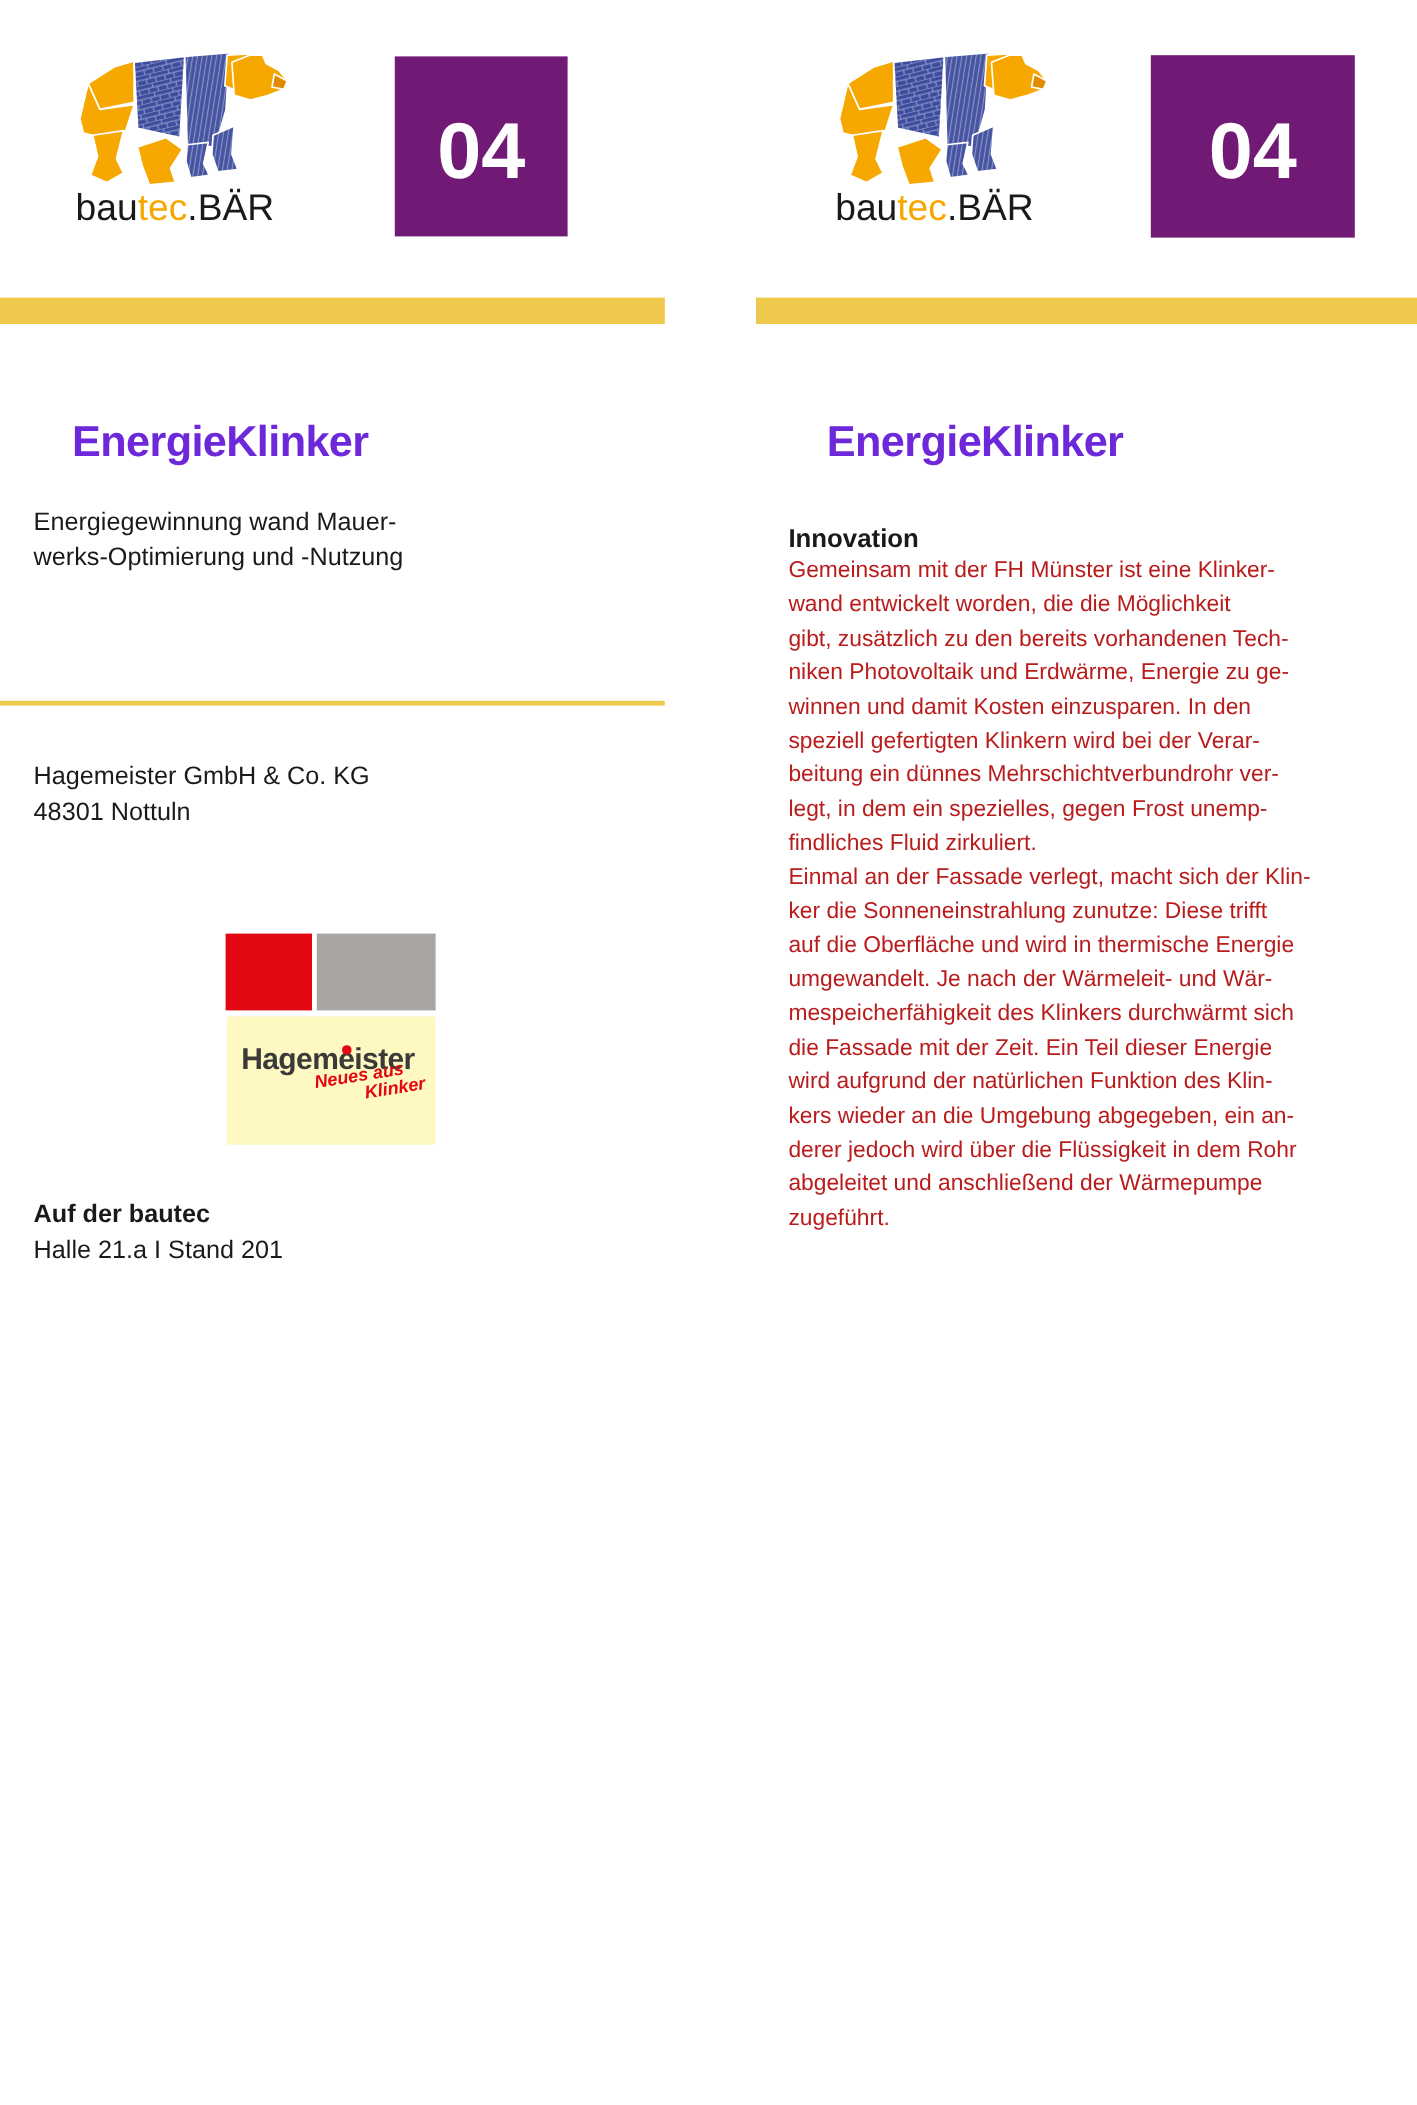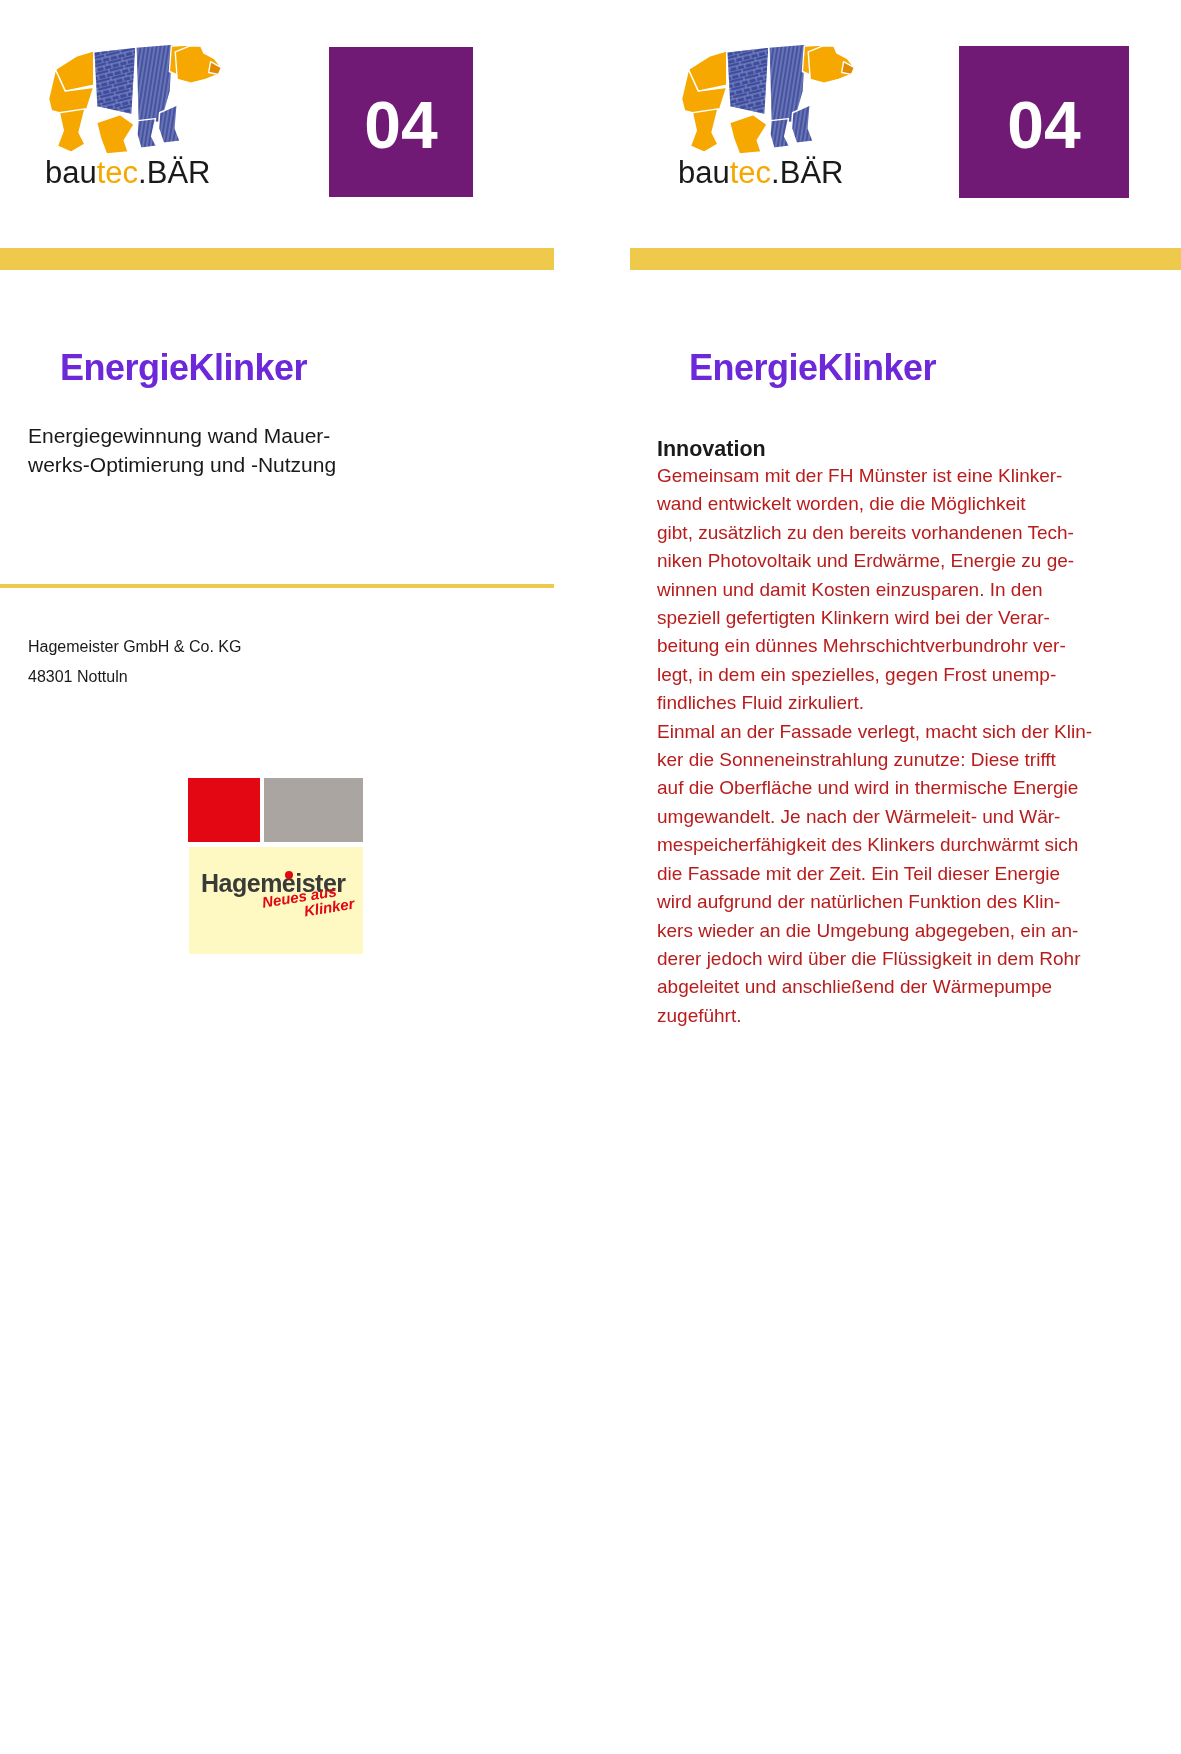--- a/index.html
+++ b/index.html
@@ -7,21 +7,21 @@
     position:relative;
     width:1181px;height:1754px;
     background:#ffffff;
     font-family:"Liberation Sans", sans-serif;
     color:#1a1a1a;
     overflow:hidden;
   }
   .abs{position:absolute;}
 
   
-  .brand{width:186px;}
+  .brand{width:186px;margin-left:18px;}
   .brand svg{display:block;width:178px;height:110px;}
   .wordmark{
     font-size:31px;line-height:1;letter-spacing:0px;
     color:#1a1a1a;margin-top:3px;white-space:nowrap;
   }
   .wordmark .tec{color:#F6A800;}
 
   
   .badge{
     background:#701a75;color:#ffffff;
@@ -44,21 +44,21 @@
     letter-spacing:-0.5px;color:#6d28d9;white-space:nowrap;margin-left:32px;
   }
   .title-left{left:28px;top:350px;}
   .title-right{left:657px;top:350px;}
   .subtitle{
     left:28px;top:421px;
     font-size:21px;line-height:29px;white-space:pre-line;
   }
   .company{
     left:28px;top:632px;
-    font-size:16px;line-height:30px;white-space:pre-line;
+    font-size:21px;line-height:30px;white-space:pre-line;
   }
   .fair{left:28px;top:997px;font-size:21px;line-height:30px;}
   .fair-bold{font-weight:bold;}
   .section-heading{
     left:657px;top:412px;
     font-size:21.5px;font-weight:bold;line-height:1.2;margin-top:25px;
   }
   .bodytext{
     left:657px;top:462px;width:520px;
     font-size:19px;line-height:28.4px;white-space:pre-line;
@@ -146,20 +146,24 @@
       <div class="hag-red"></div>
       <div class="hag-gray"></div>
     </div>
     <div class="hag-lower">
       <div class="hag-word">Hagemeister</div>
       <div class="hag-dot"></div>
       <div class="hag-tagline"><span class="l1">Neues aus</span><span class="l2">Klinker</span></div>
     </div>
   </div>
 
+  <div class="abs fair">
+    <div class="fair-bold">Auf der bautec</div>
+    <div>Halle 21.a I Stand 201</div>
+  </div>
 
   <div class="abs brand" style="left:678px;top:44px;">
     <svg viewBox="0 0 180 112" aria-hidden="true">
       <g stroke="#ffffff" stroke-width="1.4" stroke-linejoin="round">
         <polygon points="10,26 32,12 49,7 49,42 20,48" fill="#F6A800"></polygon>
         <polygon points="3,56 10,26 20,48 49,44 42,66 22,72 6,68" fill="#F6A800"></polygon>
         <polygon points="14,70 40,66 34,90 40,102 26,110 12,104 18,88" fill="#F6A800"></polygon>
         <polygon points="52,80 76,72 90,82 80,98 84,110 62,112 56,96" fill="#F6A800"></polygon>
         <polygon points="49,8 92,3 88,72 52,64" fill="url(#bkA)"></polygon>
         <polygon points="92,3 130,0 127,48 118,80 94,78" fill="url(#bkB)"></polygon>

